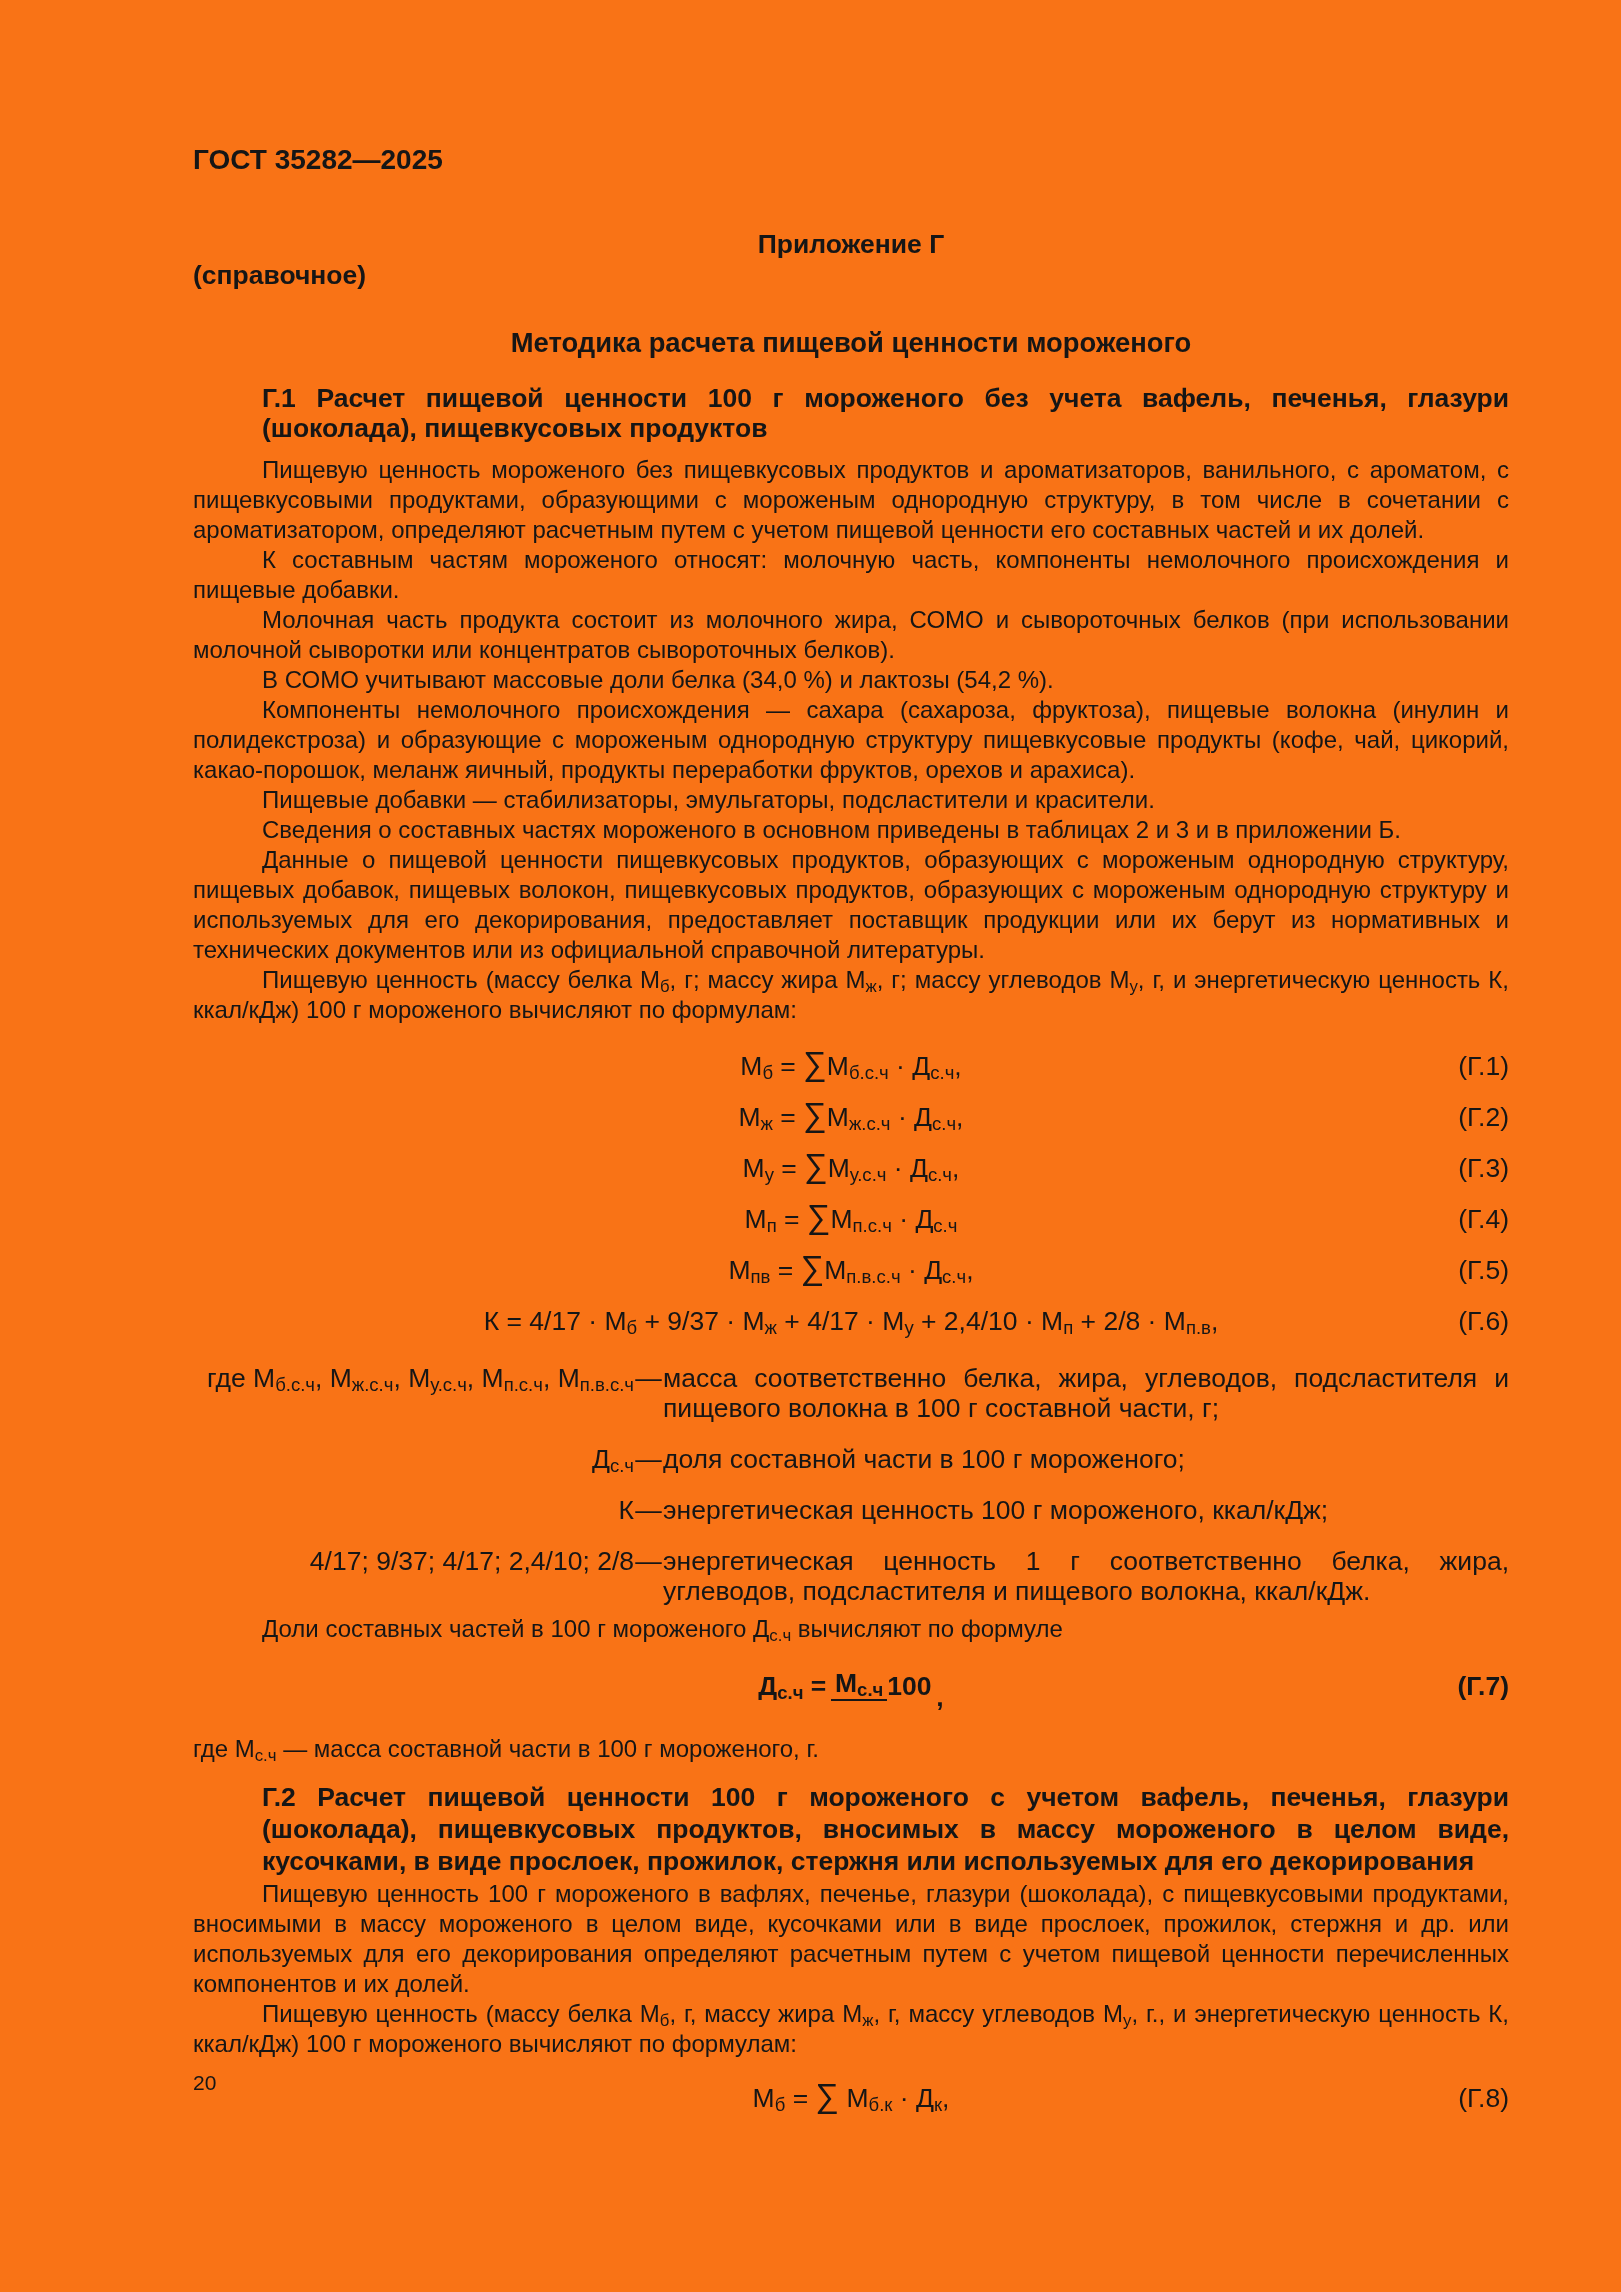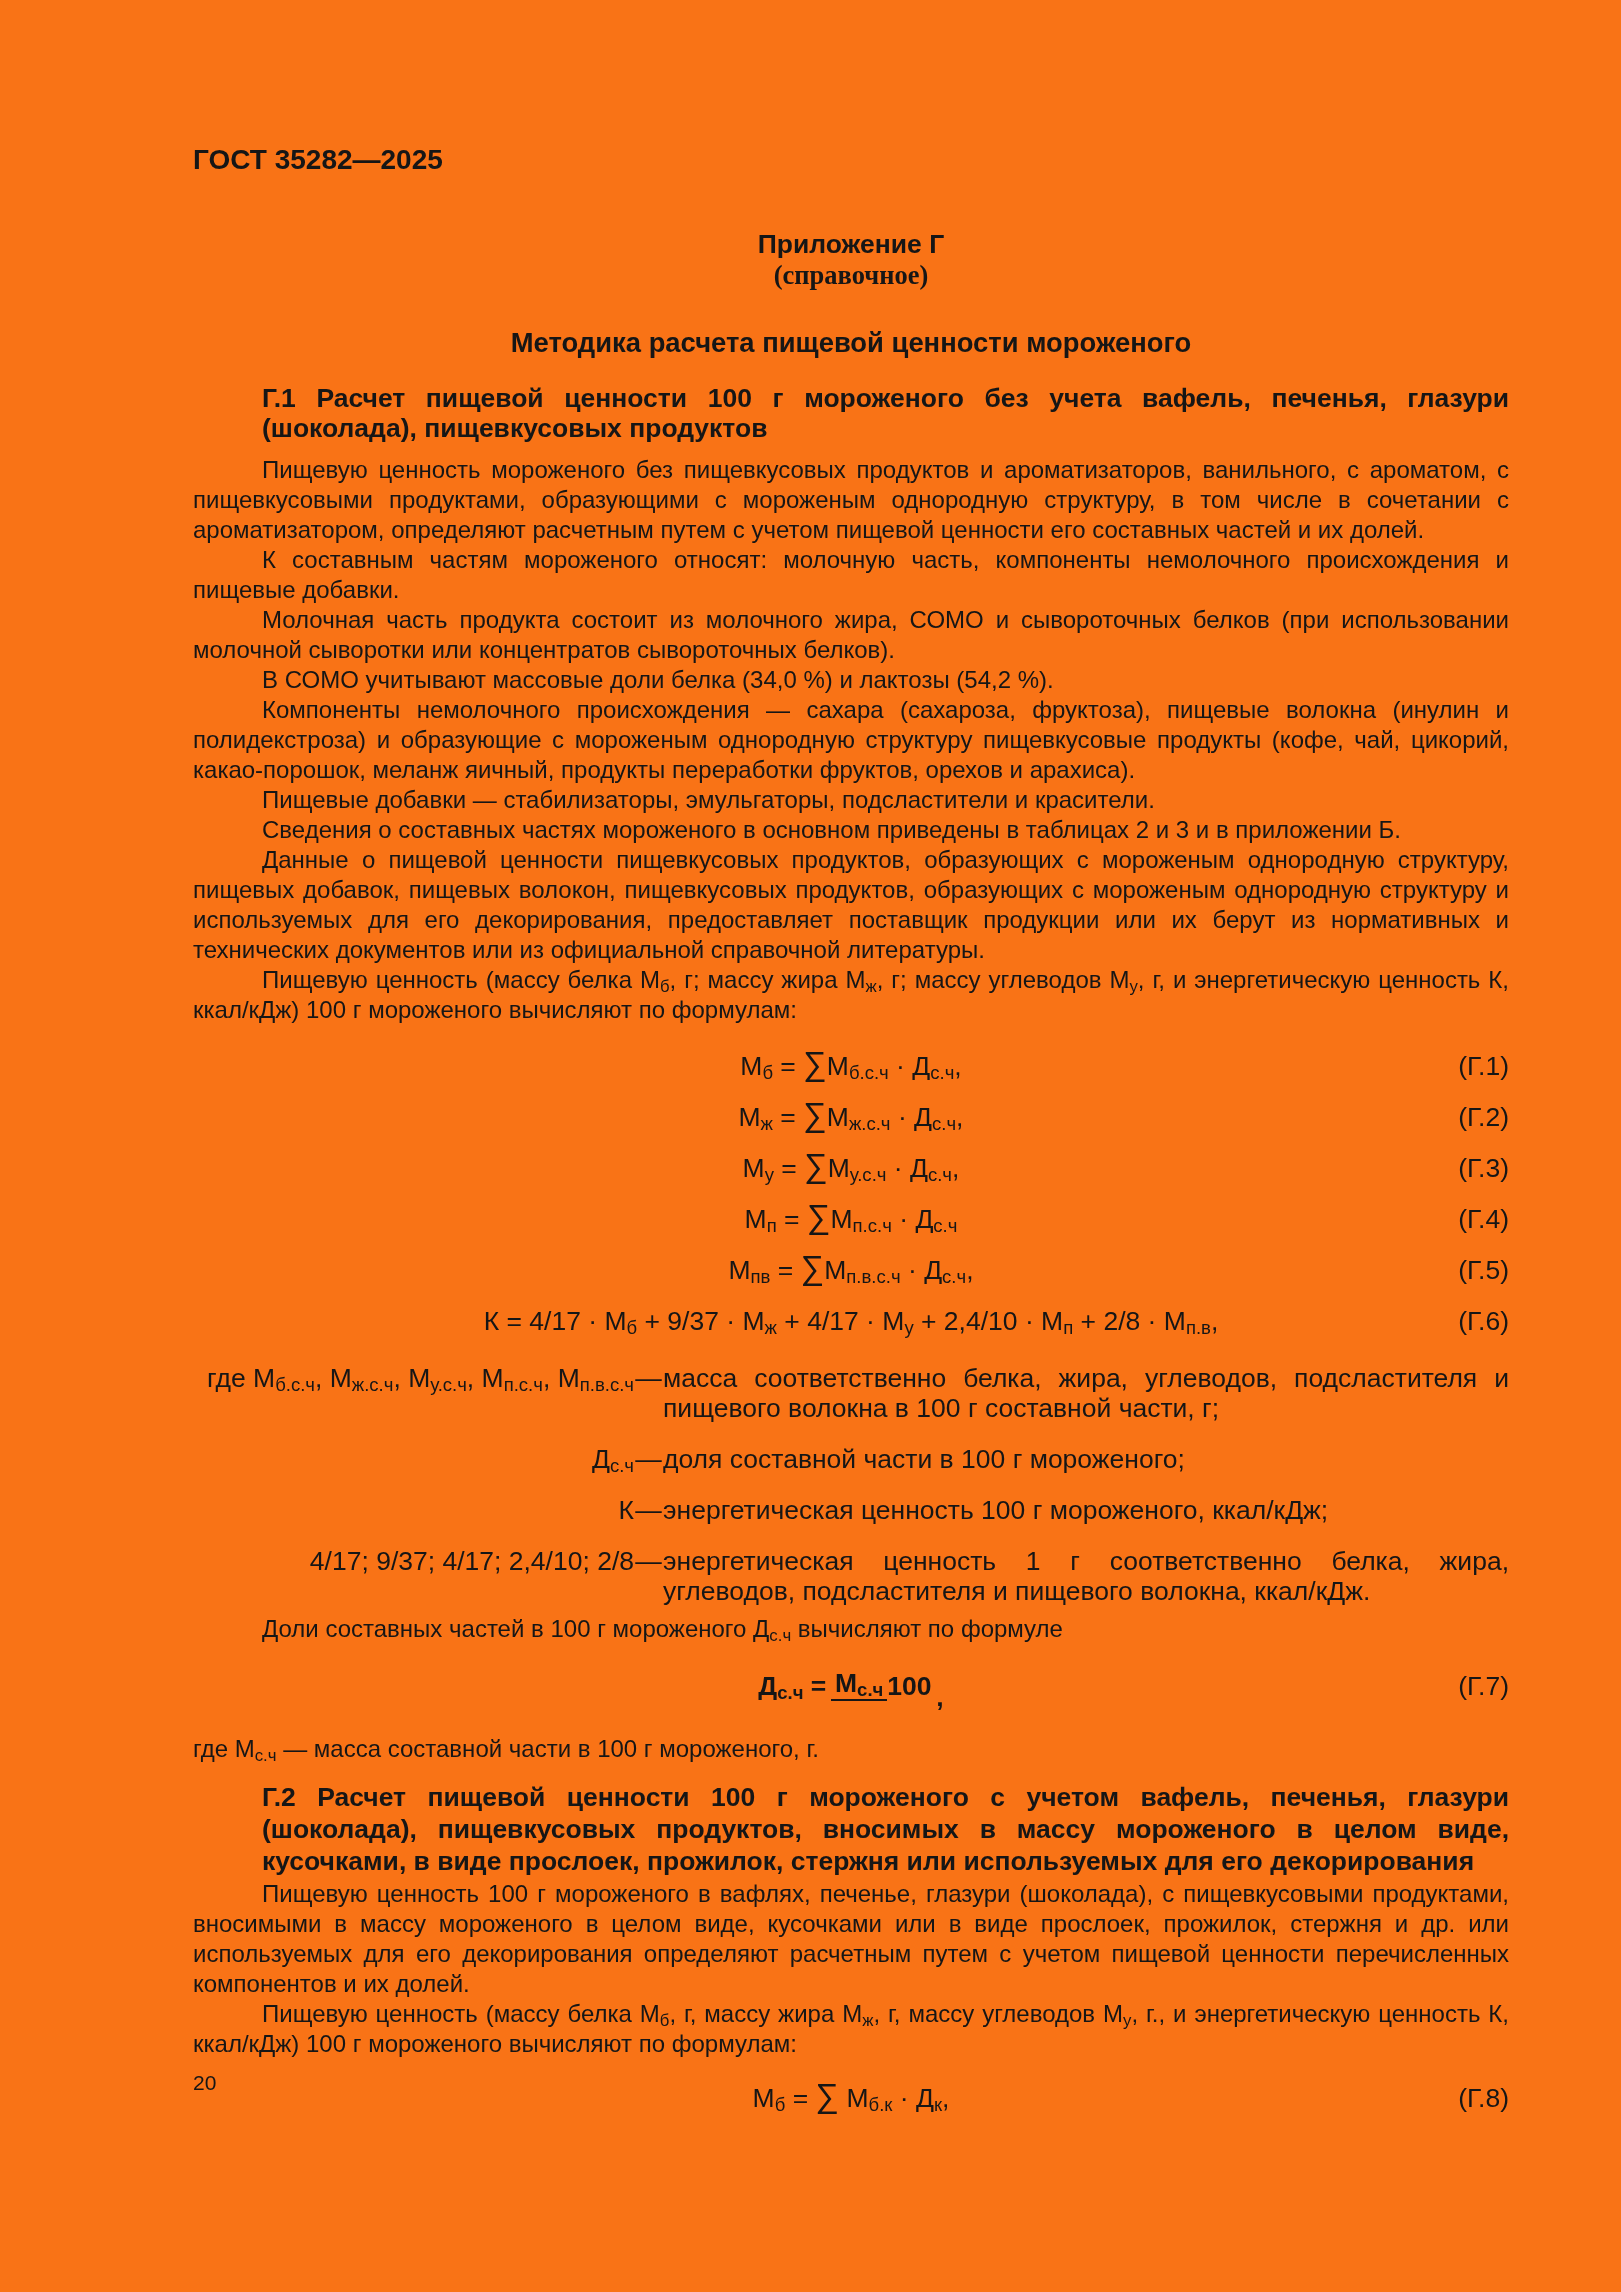--- a/index.html
+++ b/index.html
@@ -9,21 +9,21 @@
     height: 2293px;
     background: #f97316;
     box-sizing: border-box;
     padding: 143px 112px 0 193px;
     font-family: "Liberation Sans", "DejaVu Sans", sans-serif;
     color: #161616;
     overflow: hidden;
   }
   .doc-number { font-weight: bold; font-size: 28px; line-height: 33px; }
   .appendix-label { margin-top: 53px; text-align: center; font-weight: bold; font-size: 26.5px; line-height: 31px; }
-  .appendix-type  { text-align: center; font-weight: bold; font-size: 26.5px; line-height: 31px; font-family: Liberation Serif, serif; }
+  .appendix-type  { text-align: left; font-weight: bold; font-size: 26.5px; line-height: 31px; }
   .doc-title { margin: 35px 0 0 0; text-align: center; font-weight: bold; font-size: 27.4px; line-height: 33px; }
 
   .section-heading {
     font-weight: bold; font-size: 26.5px; line-height: 30px;
     margin: 23.5px 0 12.7px 69px;
     text-align: justify; text-align-last: left;
   }
   .section-heading.g2 { line-height: 32px; margin: 17.6px 0 2px 69px; }
 
   .para {
@@ -46,21 +46,21 @@
   .where-grid {
     display: grid; grid-template-columns: 441px 29px 846px;
     row-gap: 21px; font-size: 26.5px; line-height: 30px; margin-top: 16px;
   }
   .where-term { text-align: right; white-space: nowrap; }
   .where-dash { text-align: center; }
   .where-desc { text-align: justify; text-align-last: left; }
 
   .share-intro { margin-top: 7.8px; }
   .formula-row.g7 { min-height: 84px; font-weight: bold; margin-top: 0; }
-  .formula-row.g7 .eqnum { font-weight: normal; text-align: right; }
+  .formula-row.g7 .eqnum { font-weight: bold; text-align: right; }
   .frac { display: inline-flex; align-items: center; margin: 0 4.9px; }
   .frac .num { border-bottom: 2.9px solid #161616; padding: 0 3.9px 2px 3.9px; line-height: 27.4px; }
   .frac .den { line-height: 27.4px; padding-top: 2px; }
   .g7-tail { align-self: flex-end; transform: translateY(-15.7px); }
 
   .where-g7 { margin-top: 5.9px; }
   .g2-body { margin-top: 2px; }
   .formula-row.g8 { margin-top: 13.7px; }
 
   .page-number { position: absolute; left: 193px; top: 2068px; font-size: 21px; line-height: 30px; }

